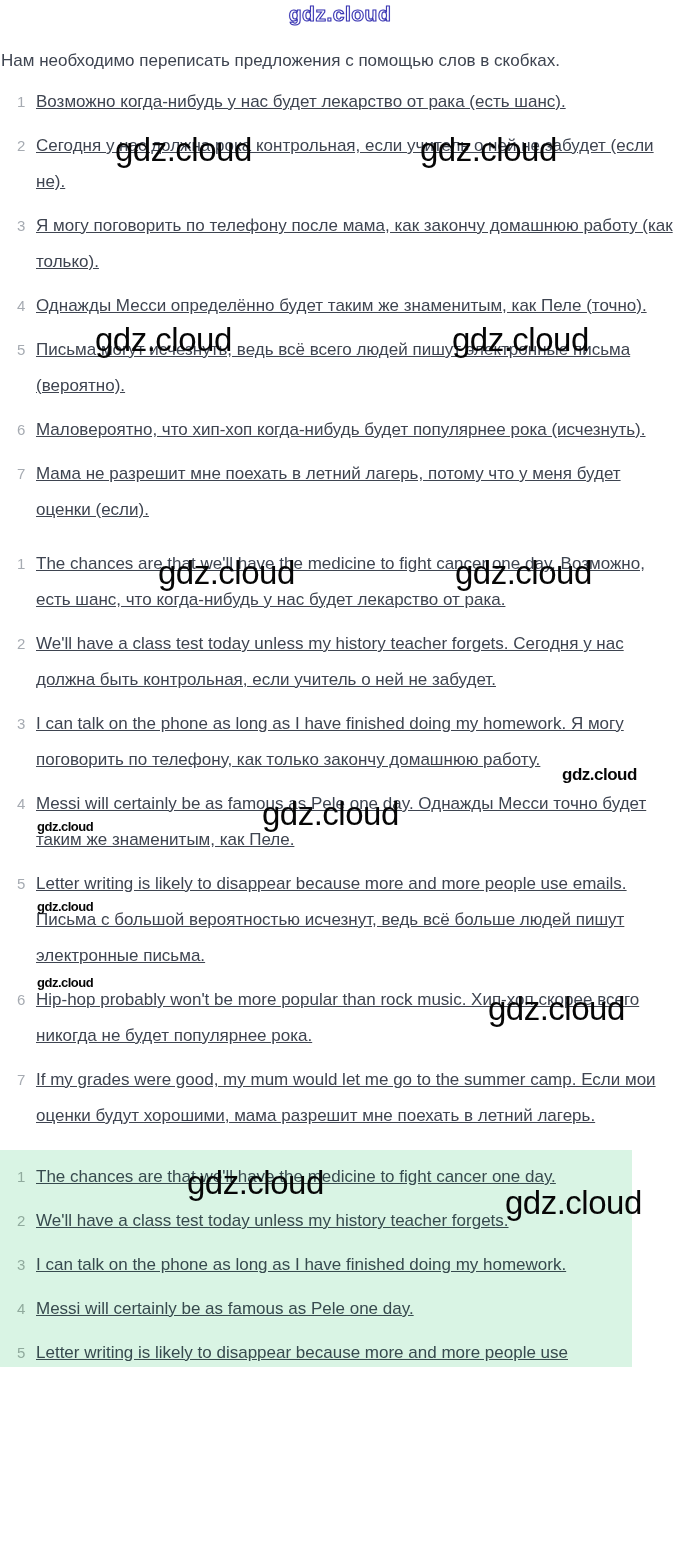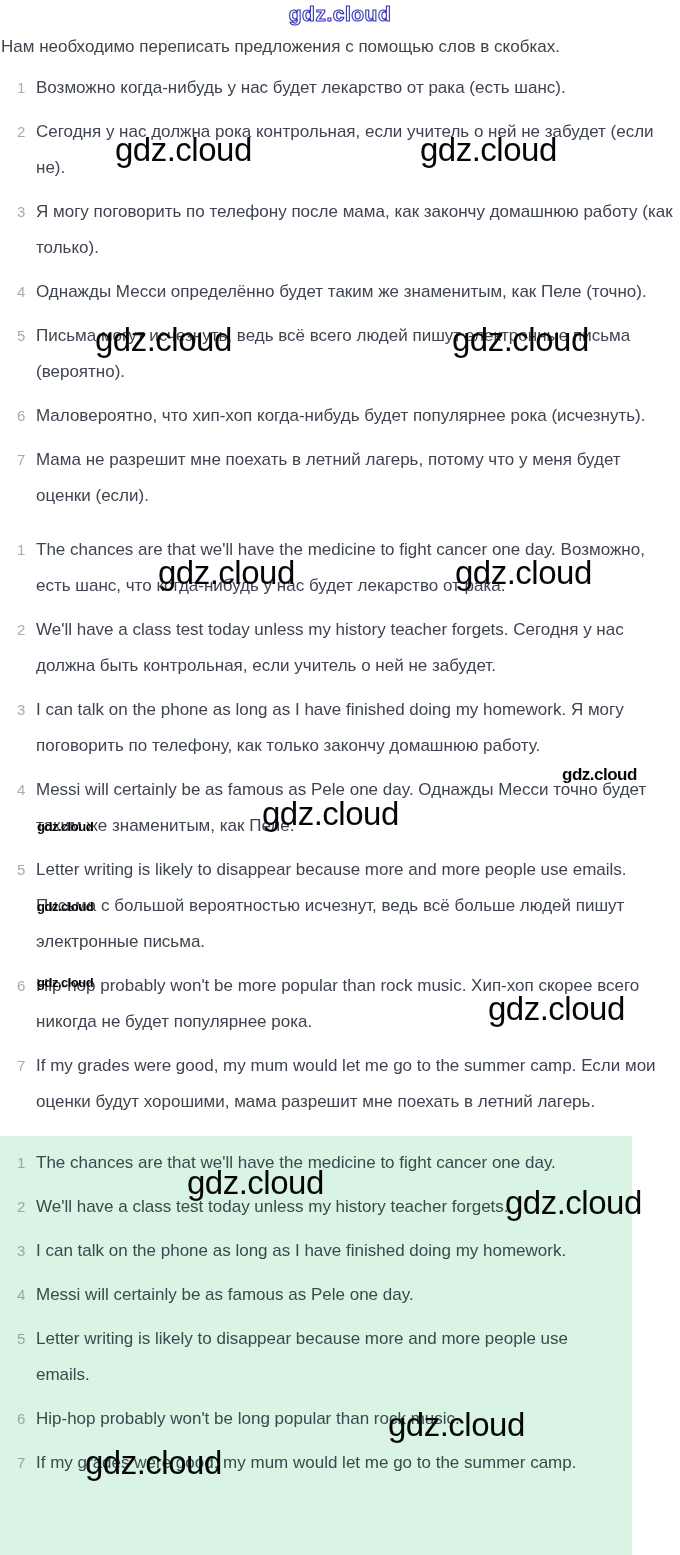--- a/index.html
+++ b/index.html
@@ -1,38 +1,38 @@
 <!DOCTYPE html>
 <html><head>
 <meta charset="utf-8">
 <style>
   html, body { margin: 0; padding: 0; background: #ffffff; }
   .page {
     position: relative;
     width: 680px;
-    height: 1555px;
+    height: 1367px;
     overflow: hidden;
     display: flex;
     flex-direction: column;
     font-family: "Liberation Sans", sans-serif;
     color: #3e4450;
     background: #ffffff;
   }
   .logo {
     margin-top: 2px;
     text-align: center;
     font-size: 21px;
     font-weight: 700;
     letter-spacing: 0.5px;
     color: #ffffff;
     -webkit-text-stroke: 1.1px #3c38b4;
     text-shadow: 0 0 1px #3c38b4;
   }
   .intro {
-    margin: 8px 0 0 1px;
+    margin: 22px 0 0 1px;
     font-size: 17px;
     line-height: 26px;
   }
   ol.list {
     list-style: none;
     margin: 10px 0 0 0;
     padding: 0;
   }
   ol.list li {
     display: flex;
@@ -45,20 +45,21 @@
     padding-left: 17px;
     font-size: 15px;
     line-height: 36px;
     color: #a6abb2;
   }
   .txt {
     flex: 1 1 auto;
     padding-right: 6px;
     font-size: 17px;
     line-height: 36px;
+    text-decoration: underline;
   }
   .answer-block {
     margin-top: 8px;
     flex: 1 0 auto;
     width: 632px;
     background: #d9f4e4;
     color: #374a4e;
   }
   .answer-block ol.list { margin-top: 0; padding-top: 9px; }
   .answer-block .num { color: #90aa9d; }

